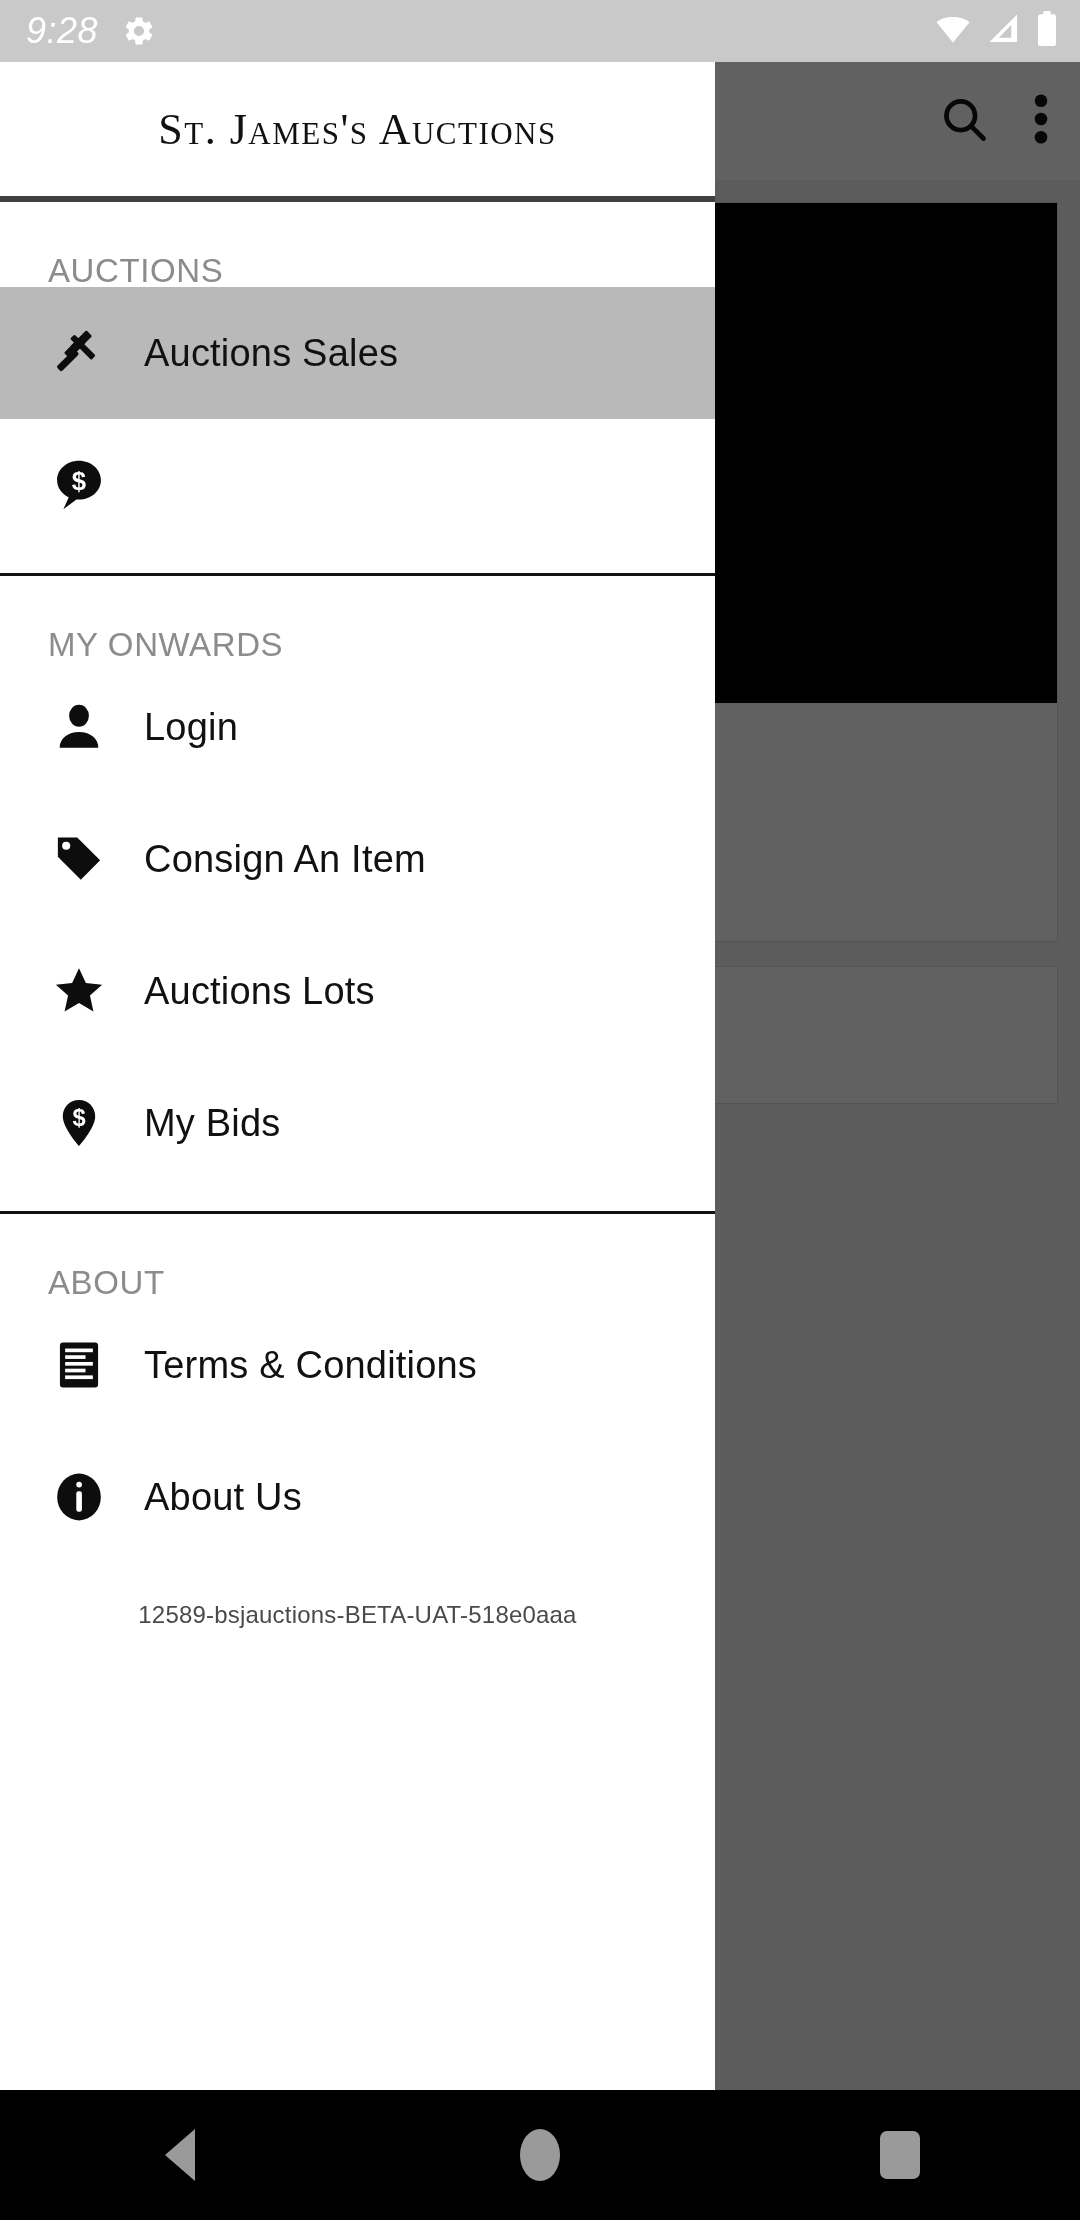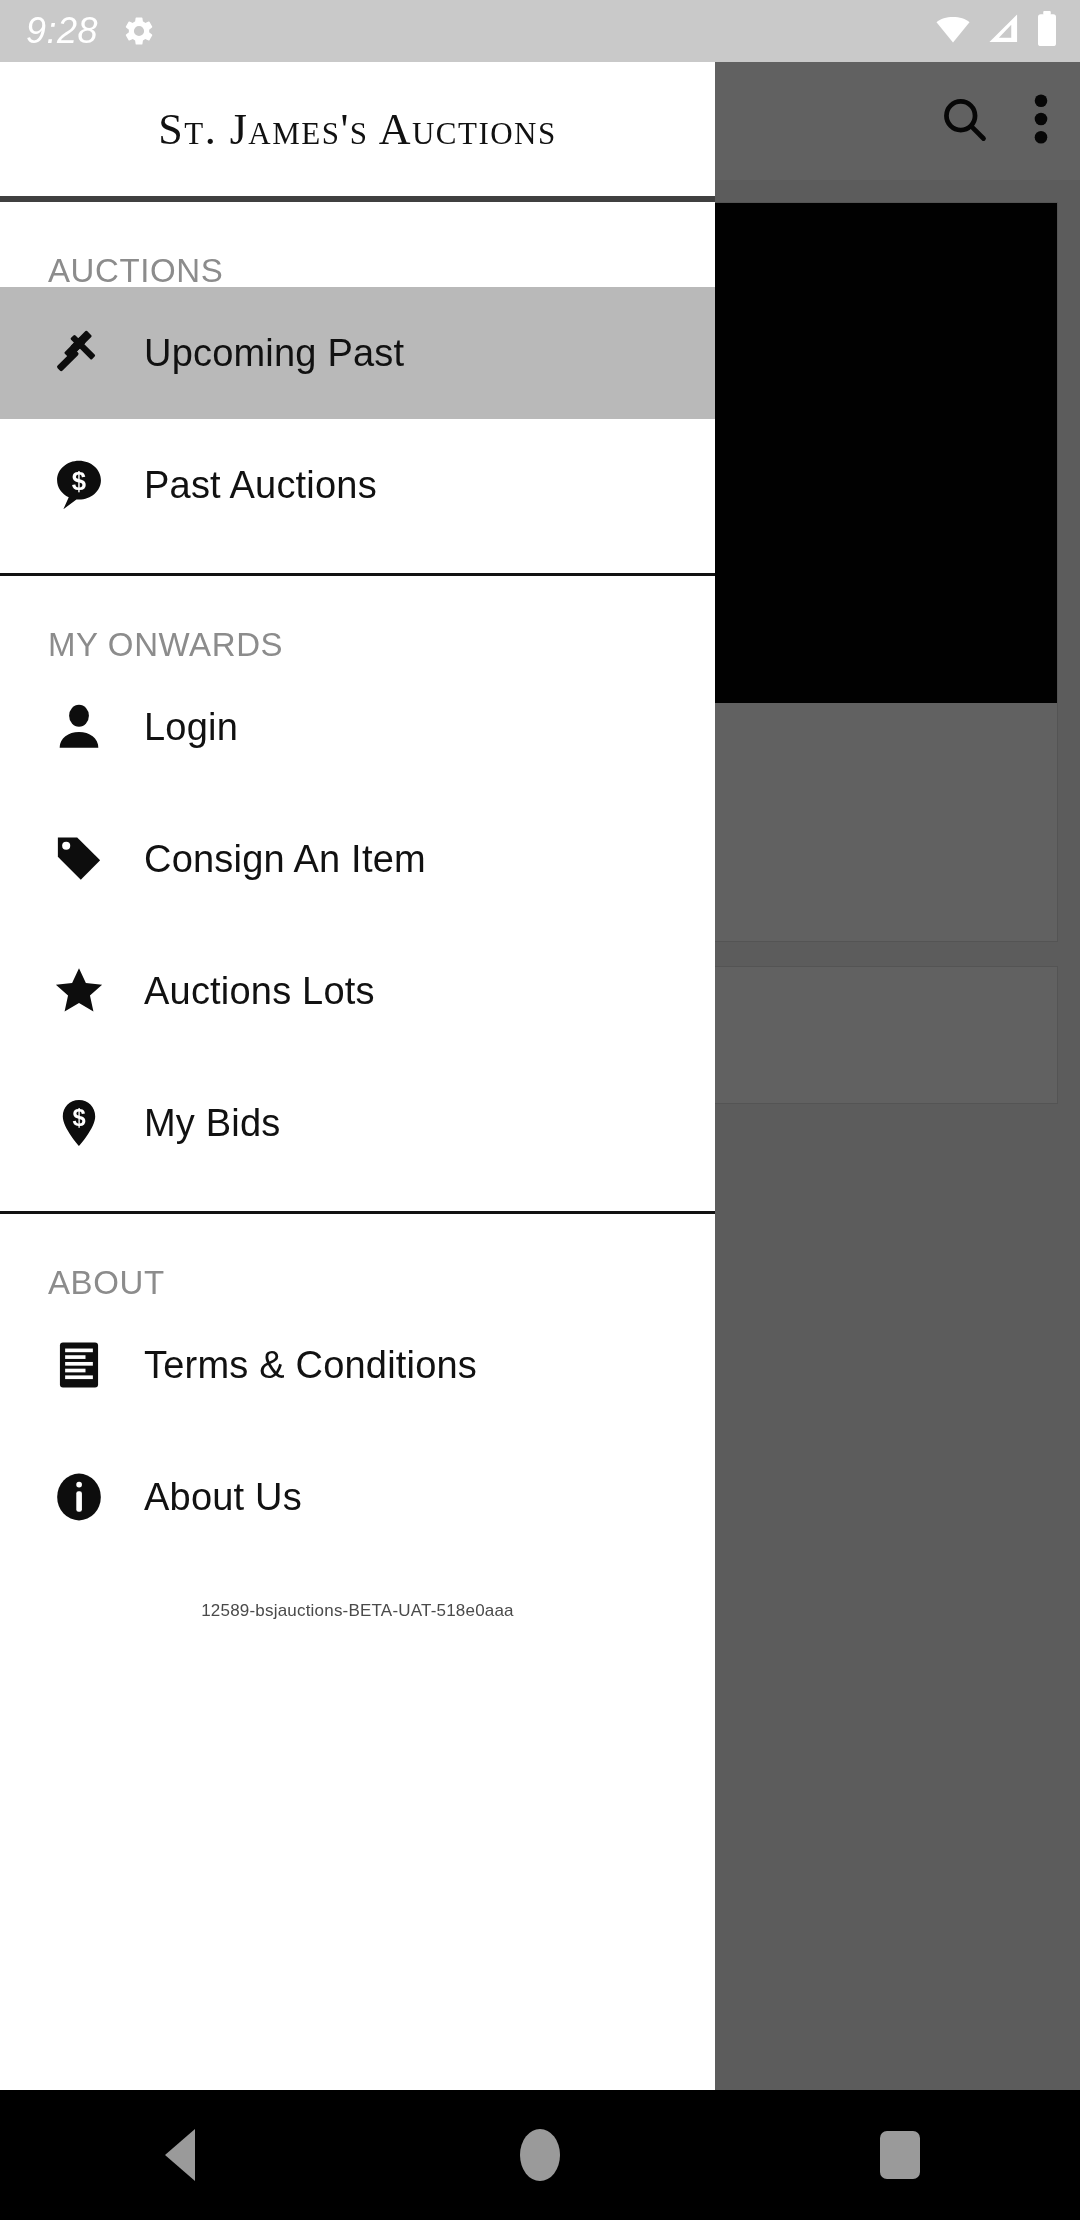--- a/index.html
+++ b/index.html
@@ -91,21 +91,21 @@
   .nav-item.active{ background:#b9b9b9; }
   .nav-icon{
     width:62px; min-width:62px; display:flex;
     align-items:center; justify-content:center;
   }
   .nav-label{
     margin-left:34px; font-size:38px; color:#111111;
     letter-spacing:.2px; white-space:nowrap;
   }
   #version-string{
-    text-align:center; font-size:17px; color:#4a4a4a;
+    text-align:center; font-size:24px; color:#4a4a4a;
     padding-top:38px; letter-spacing:.2px;
   }
 
   
   #navbar{
     position:absolute; bottom:0; left:0; width:1080px; height:130px;
     background:#000000; display:flex; align-items:center; justify-content:space-around;
   }
   .navbtn{ width:120px; height:130px; display:flex; align-items:center; justify-content:center; }
   #nav-back{ width:0;height:0;border-top:26px solid transparent;border-bottom:26px solid transparent;border-right:30px solid #9a9a9a; }
@@ -193,31 +193,30 @@
 
       <div class="nav-item active">
         <span class="nav-icon">
           <svg width="58" height="58" viewBox="0 0 24 24" fill="#0d0d0d">
             <rect x="11.2" y="2.4" width="3.4" height="9.4" rx="0.5" transform="rotate(45 12.9 7.1)"></rect>
             <rect x="8.6" y="5.1" width="3.4" height="9.4" rx="0.5" transform="rotate(45 10.3 9.8)"></rect>
             <rect x="12.3" y="3.4" width="2.6" height="12.4" rx="0.6" transform="rotate(135 13.6 9.6)"></rect>
             <rect x="2.1" y="13.6" width="10.6" height="2.9" rx="0.8" transform="rotate(-45 7.4 15.1)"></rect>
           </svg>
         </span>
-        <span class="nav-label">Upcoming Past</span>
+        <span class="nav-label">Auctions Sales</span>
       </div>
 
       <div class="nav-item">
         <span class="nav-icon">
           <svg width="56" height="56" viewBox="0 0 24 24" fill="#0d0d0d">
             <path d="M12 1.6c-5.2 0-9.4 3.7-9.4 8.3 0 3.2 2 6 5 7.4l-2.3 5.1 5.6-4.2c.37.03.73.04 1.1.04 5.2 0 9.4-3.7 9.4-8.3S17.2 1.6 12 1.6z"></path>
             <text x="12" y="14.1" font-family="Liberation Sans, sans-serif" font-size="11" font-weight="bold" fill="#ffffff" text-anchor="middle">$</text>
           </svg>
         </span>
-        <span class="nav-label">Past Auctions</span>
       </div>
     </div>
 
     <div class="drawer-section bordered">
       <div class="section-title">MY ONWARDS</div>
 
       <div class="nav-item">
         <span class="nav-icon">
           <svg width="54" height="54" viewBox="0 0 24 24" fill="#0d0d0d">
             <ellipse cx="12" cy="7" rx="4.4" ry="4.9"></ellipse>

